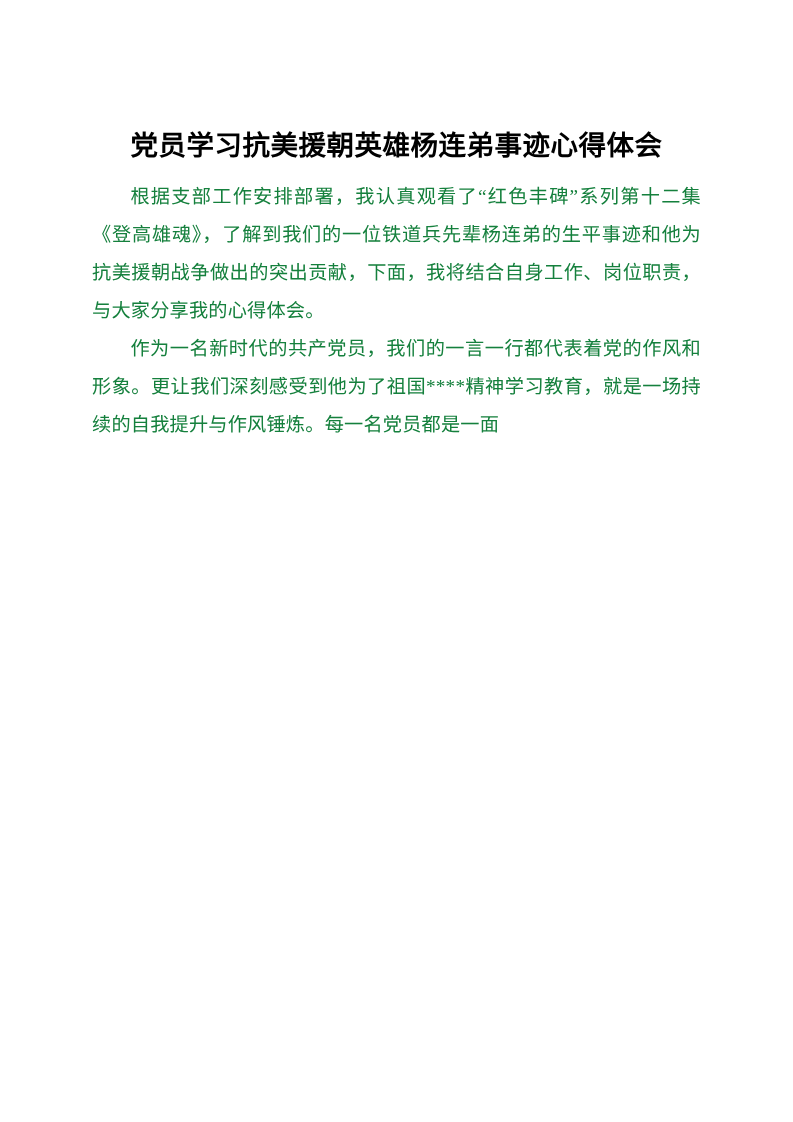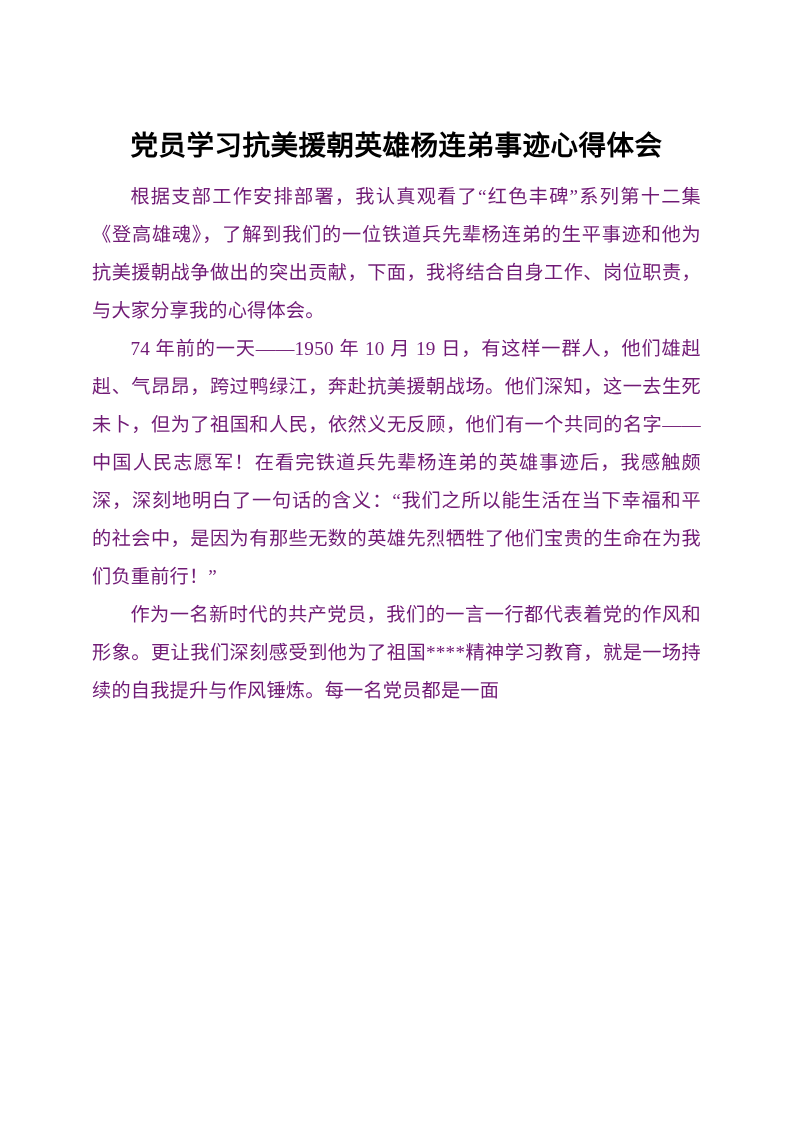--- a/index.html
+++ b/index.html
@@ -32,34 +32,33 @@
     margin: 0 0 14px 0;
     color: #000000;
   }
   .body-text {
     font-family: "Liberation Serif", "DejaVu Serif", serif;
     font-size: 19.2px;
     line-height: 38px;
     text-align: justify;
     text-justify: inter-ideograph;
     margin: 0;
-    color: #701a75;
+    color: #15803d;
     letter-spacing: 0.2px;
   }
   .body-text p {
     margin: 0;
     text-indent: 2em;
   }
 </style>
 </head>
 <body>
 
 <div class="page">
 
   <h1 class="doc-title">党员学习抗美援朝英雄杨连弟事迹心得体会</h1>
 
   <div class="body-text">
     <p>根据支部工作安排部署，我认真观看了“红色丰碑”系列第十二集《登高雄魂》，了解到我们的一位铁道兵先辈杨连弟的生平事迹和他为抗美援朝战争做出的突出贡献，下面，我将结合自身工作、岗位职责，与大家分享我的心得体会。</p>
-    <p>74 年前的一天——1950 年 10 月 19 日，有这样一群人，他们雄赳赳、气昂昂，跨过鸭绿江，奔赴抗美援朝战场。他们深知，这一去生死未卜，但为了祖国和人民，依然义无反顾，他们有一个共同的名字——中国人民志愿军！在看完铁道兵先辈杨连弟的英雄事迹后，我感触颇深，深刻地明白了一句话的含义：“我们之所以能生活在当下幸福和平的社会中，是因为有那些无数的英雄先烈牺牲了他们宝贵的生命在为我们负重前行！”</p>
     <p>作为一名新时代的共产党员，我们的一言一行都代表着党的作风和形象。更让我们深刻感受到他为了祖国****精神学习教育，就是一场持续的自我提升与作风锤炼。每一名党员都是一面</p>
   </div>
 
 </div>
 
 </body></html>

